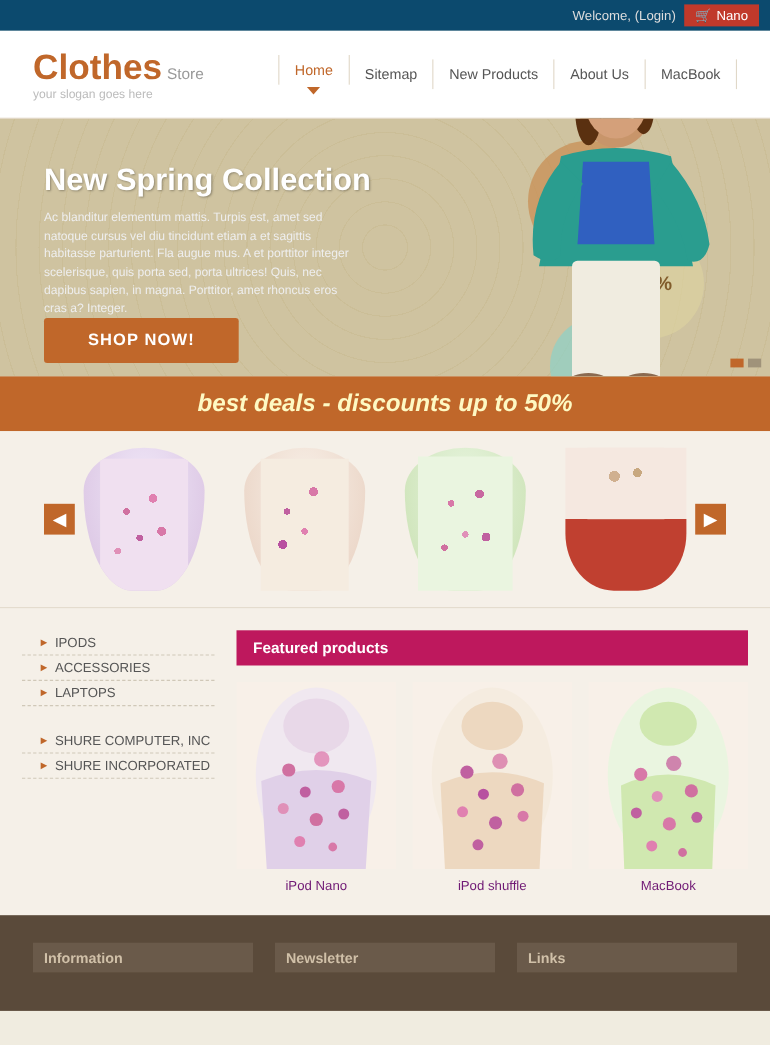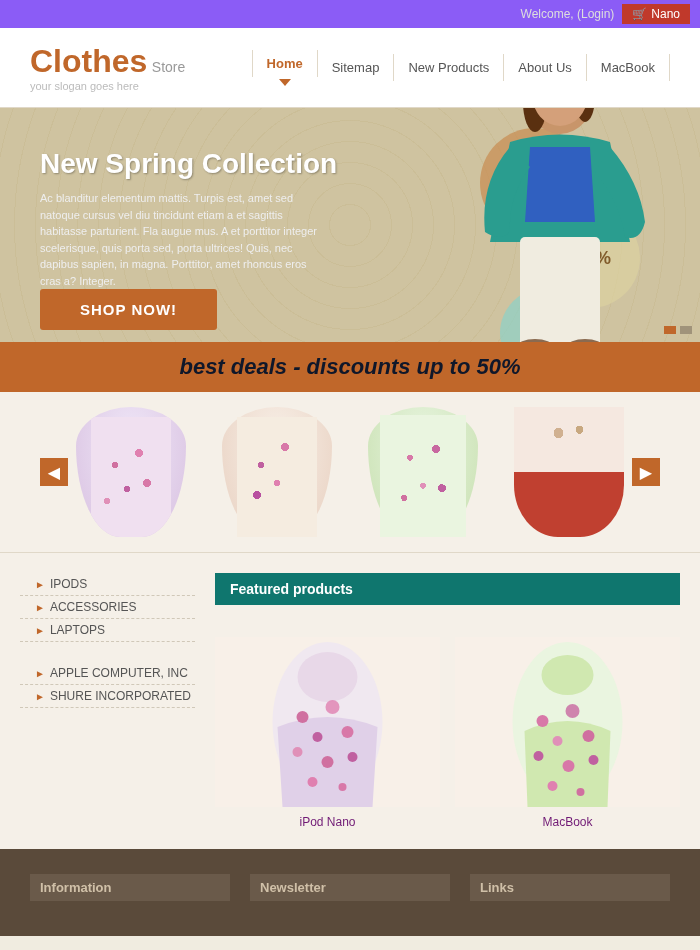--- a/index.html
+++ b/index.html
@@ -1,20 +1,20 @@
 <!DOCTYPE html>
 <html><head>
   <meta charset="utf-8">
   <style>
     * { margin: 0; padding: 0; box-sizing: border-box; }
     body { width: 700px; font-family: Arial, sans-serif; background: #f0ece0; overflow-x: hidden; }
 
     
     .top-bar {
-      background: #8b5cf6;
+      background: #0c4a6e;
       height: 28px;
       display: flex;
       justify-content: flex-end;
       align-items: center;
       padding-right: 10px;
       gap: 8px;
     }
     .top-bar-text { color: #ddd; font-size: 12px; }
     .cart-btn {
       background: #c0392b;
@@ -122,21 +122,21 @@
       gap: 4px;
     }
     .hero-dot { width: 12px; height: 8px; background: #c0672a; }
     .hero-dot.inactive { background: #a0937a; }
 
     
     .deals-banner {
       background: #c0672a;
       text-align: center;
       padding: 12px;
-      color: #0f172a;
+      color: #fef9c3;
       font-size: 22px;
       font-weight: bold;
       font-style: italic;
     }
 
     
     .carousel {
       background: #f5f0e8;
       padding: 15px 40px;
       display: flex;
@@ -259,26 +259,26 @@
       gap: 5px;
       border-bottom: 1px dashed #d0c8b8;
     }
     .sidebar-arrow { color: #c0672a; font-size: 10px; }
 
     
     .featured {
       flex: 1;
     }
     .featured-header {
-      background: #0f766e;
+      background: #be185d;
       color: white;
       padding: 8px 15px;
       font-size: 14px;
       font-weight: bold;
-      margin-bottom: 32px;
+      margin-bottom: 15px;
     }
     .products-grid {
       display: flex;
       gap: 15px;
     }
     .product-card {
       flex: 1;
       text-align: center;
     }
     .product-img {
@@ -323,21 +323,21 @@
 
 <div class="header">
   <div class="logo-area">
     <div>
       <span class="logo-title">Clothes</span>
       <span class="logo-store">Store</span>
     </div>
     <span class="logo-slogan">your slogan goes here</span>
   </div>
   <nav class="nav">
-    <div style="display:flex;flex-direction:column;align-items:center;font-weight:bold;">
+    <div style="display:flex;flex-direction:column;align-items:center;">
       <a href="#" class="active">Home</a>
       <span class="nav-arrow"></span>
     </div>
     <a href="#">Sitemap</a>
     <a href="#">New Products</a>
     <a href="#">About Us</a>
     <a href="#">MacBook</a>
   </nav>
 </div>
 
@@ -426,21 +426,21 @@
         <span>ACCESSORIES</span>
       </div>
       <div class="sidebar-item">
         <span class="sidebar-arrow">►</span>
         <span>LAPTOPS</span>
       </div>
     </div>
     <div class="sidebar-section">
       <div class="sidebar-item">
         <span class="sidebar-arrow">►</span>
-        <span>APPLE COMPUTER, INC</span>
+        <span>SHURE COMPUTER, INC</span>
       </div>
       <div class="sidebar-item">
         <span class="sidebar-arrow">►</span>
         <span>SHURE INCORPORATED</span>
       </div>
     </div>
   </div>
 
   <div class="featured">
     <div class="featured-header">Featured products</div>
@@ -460,20 +460,38 @@
             <circle cx="90" cy="120" r="5" fill="#c060a0"></circle>
             <circle cx="50" cy="145" r="5" fill="#e080b0"></circle>
             <circle cx="80" cy="150" r="4" fill="#d878a8"></circle>
           </svg>
         </div>
         <div class="product-name">iPod Nano</div>
       </div>
       <div class="product-card">
         <div class="product-img">
           <svg width="100%" height="170" viewBox="0 0 130 170" xmlns="http://www.w3.org/2000/svg">
+            <ellipse cx="65" cy="85" rx="55" ry="80" fill="#f5ece0"></ellipse>
+            <ellipse cx="65" cy="40" rx="28" ry="22" fill="#edd8c0"></ellipse>
+            <path d="M18 92 Q65 72 112 92 L108 170 L22 170 Z" fill="#edd8c0"></path>
+            <circle cx="42" cy="82" r="6" fill="#c060a0"></circle>
+            <circle cx="72" cy="72" r="7" fill="#d878a8" opacity="0.8"></circle>
+            <circle cx="57" cy="102" r="5" fill="#b850a0"></circle>
+            <circle cx="88" cy="98" r="6" fill="#d070a0"></circle>
+            <circle cx="38" cy="118" r="5" fill="#e080b0"></circle>
+            <circle cx="68" cy="128" r="6" fill="#c060a0"></circle>
+            <circle cx="93" cy="122" r="5" fill="#d878a8"></circle>
+            <circle cx="52" cy="148" r="5" fill="#c060a0"></circle>
+          </svg>
+        </div>
+        <div class="product-name">iPod shuffle</div>
+      </div>
+      <div class="product-card">
+        <div class="product-img">
+          <svg width="100%" height="170" viewBox="0 0 130 170" xmlns="http://www.w3.org/2000/svg">
             <ellipse cx="65" cy="85" rx="55" ry="80" fill="#eaf5e0"></ellipse>
             <ellipse cx="65" cy="38" rx="26" ry="20" fill="#d0e8b0"></ellipse>
             <path d="M22 94 Q65 74 108 94 L105 170 L25 170 Z" fill="#d0e8b0"></path>
             <circle cx="40" cy="84" r="6" fill="#d878a8"></circle>
             <circle cx="70" cy="74" r="7" fill="#c868a0" opacity="0.8"></circle>
             <circle cx="55" cy="104" r="5" fill="#e090b8"></circle>
             <circle cx="86" cy="99" r="6" fill="#d070a0"></circle>
             <circle cx="36" cy="119" r="5" fill="#c060a0"></circle>
             <circle cx="66" cy="129" r="6" fill="#d878a8"></circle>
             <circle cx="91" cy="123" r="5" fill="#c060a0"></circle>

